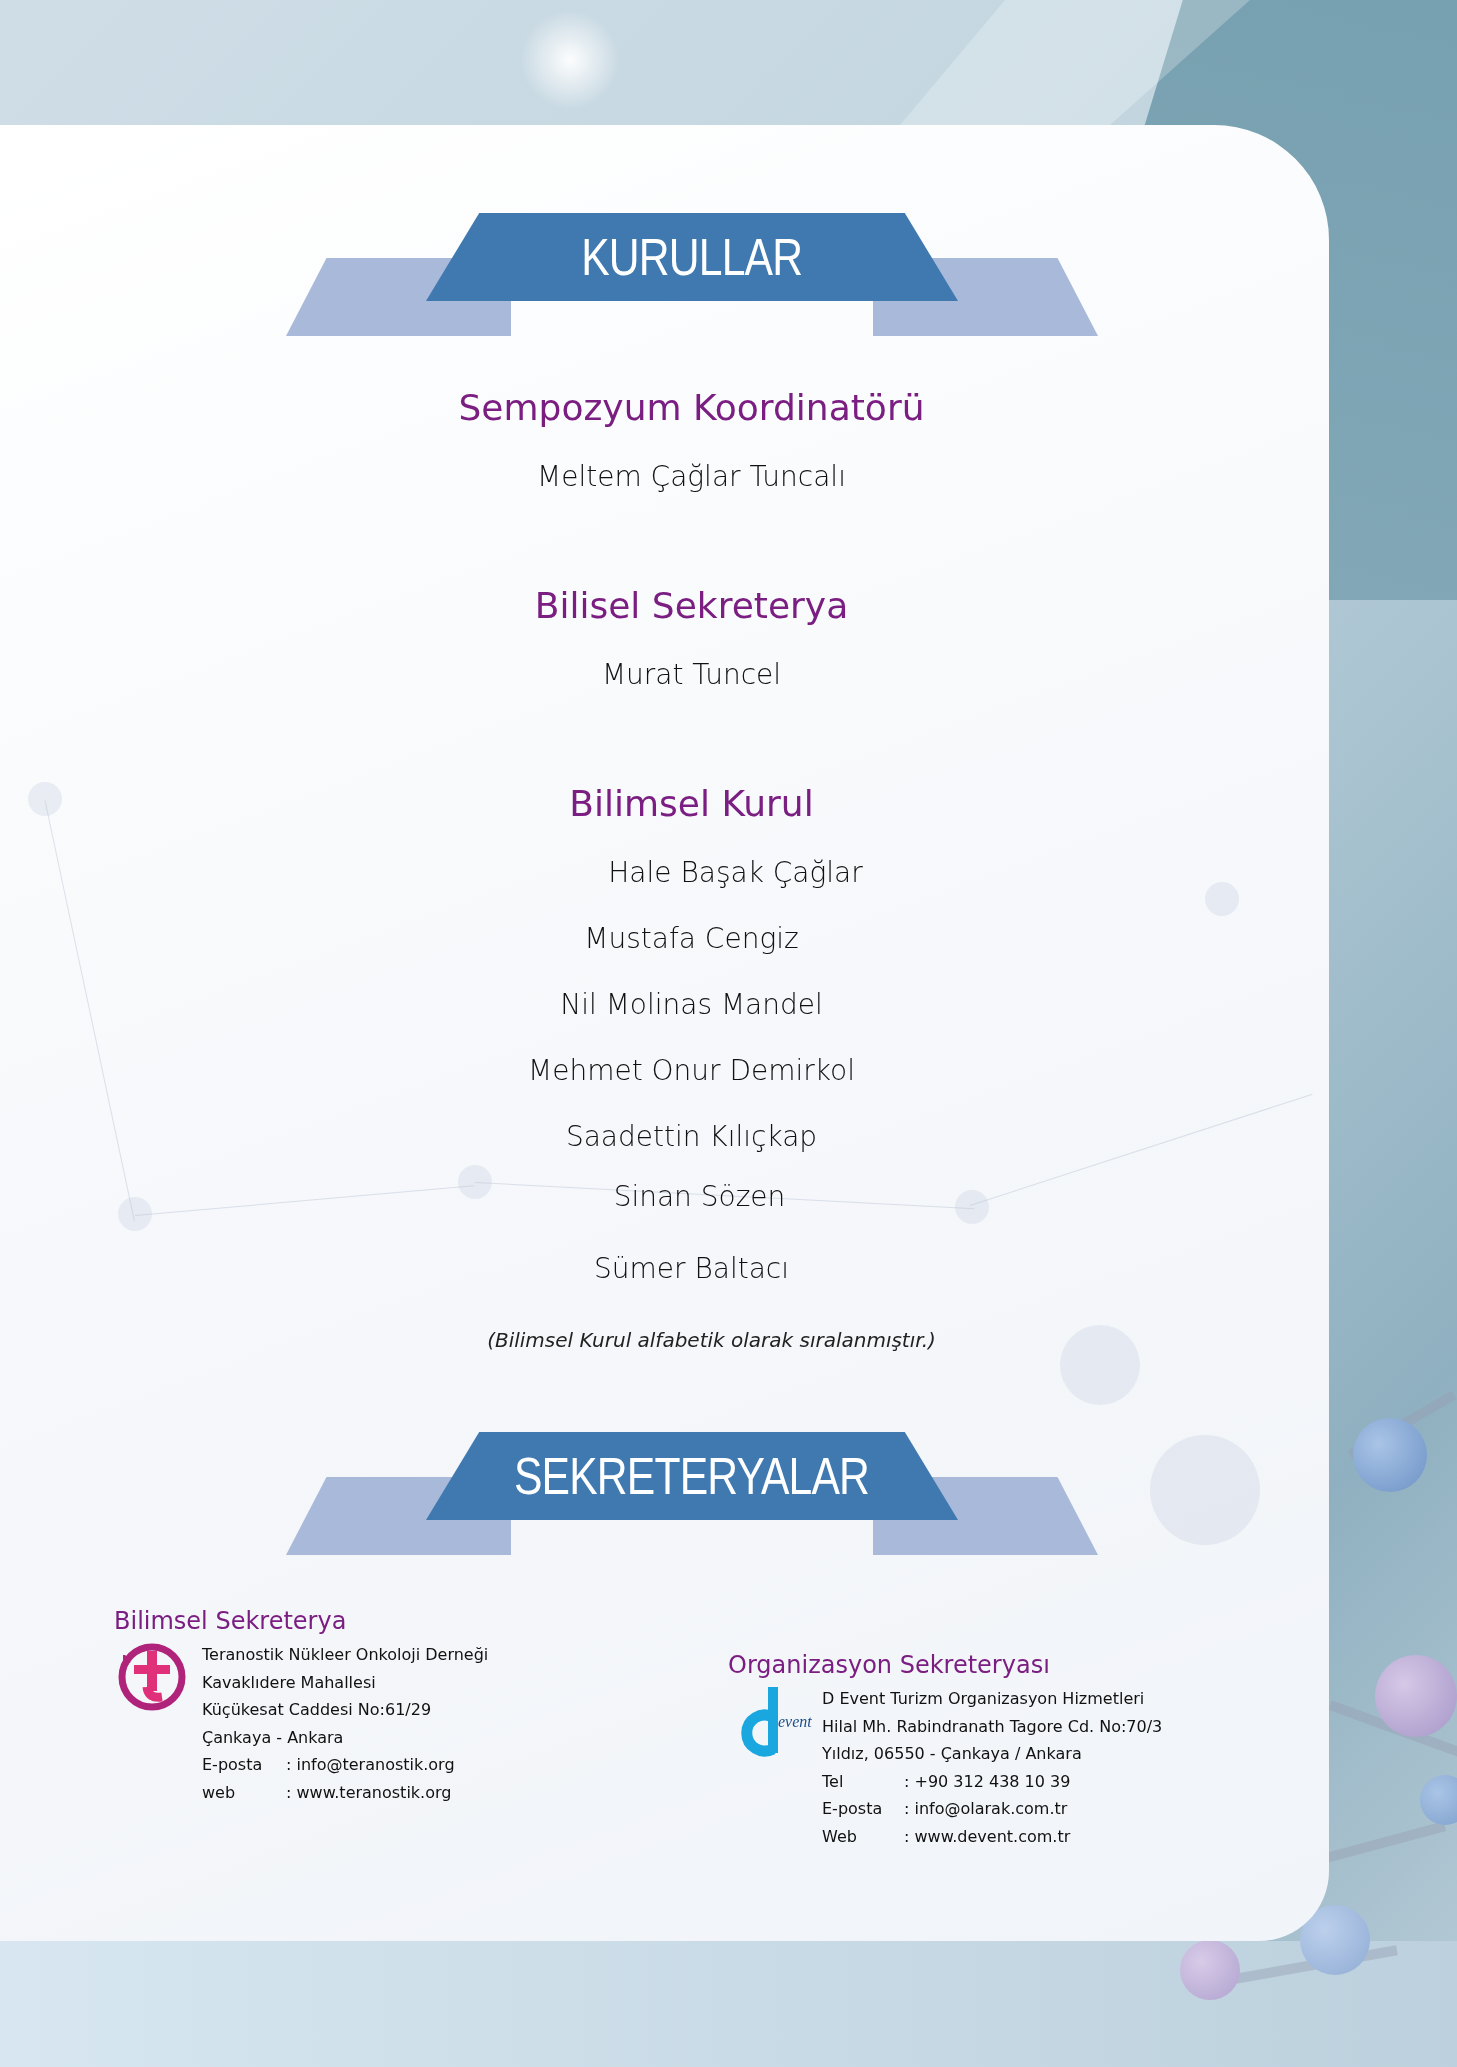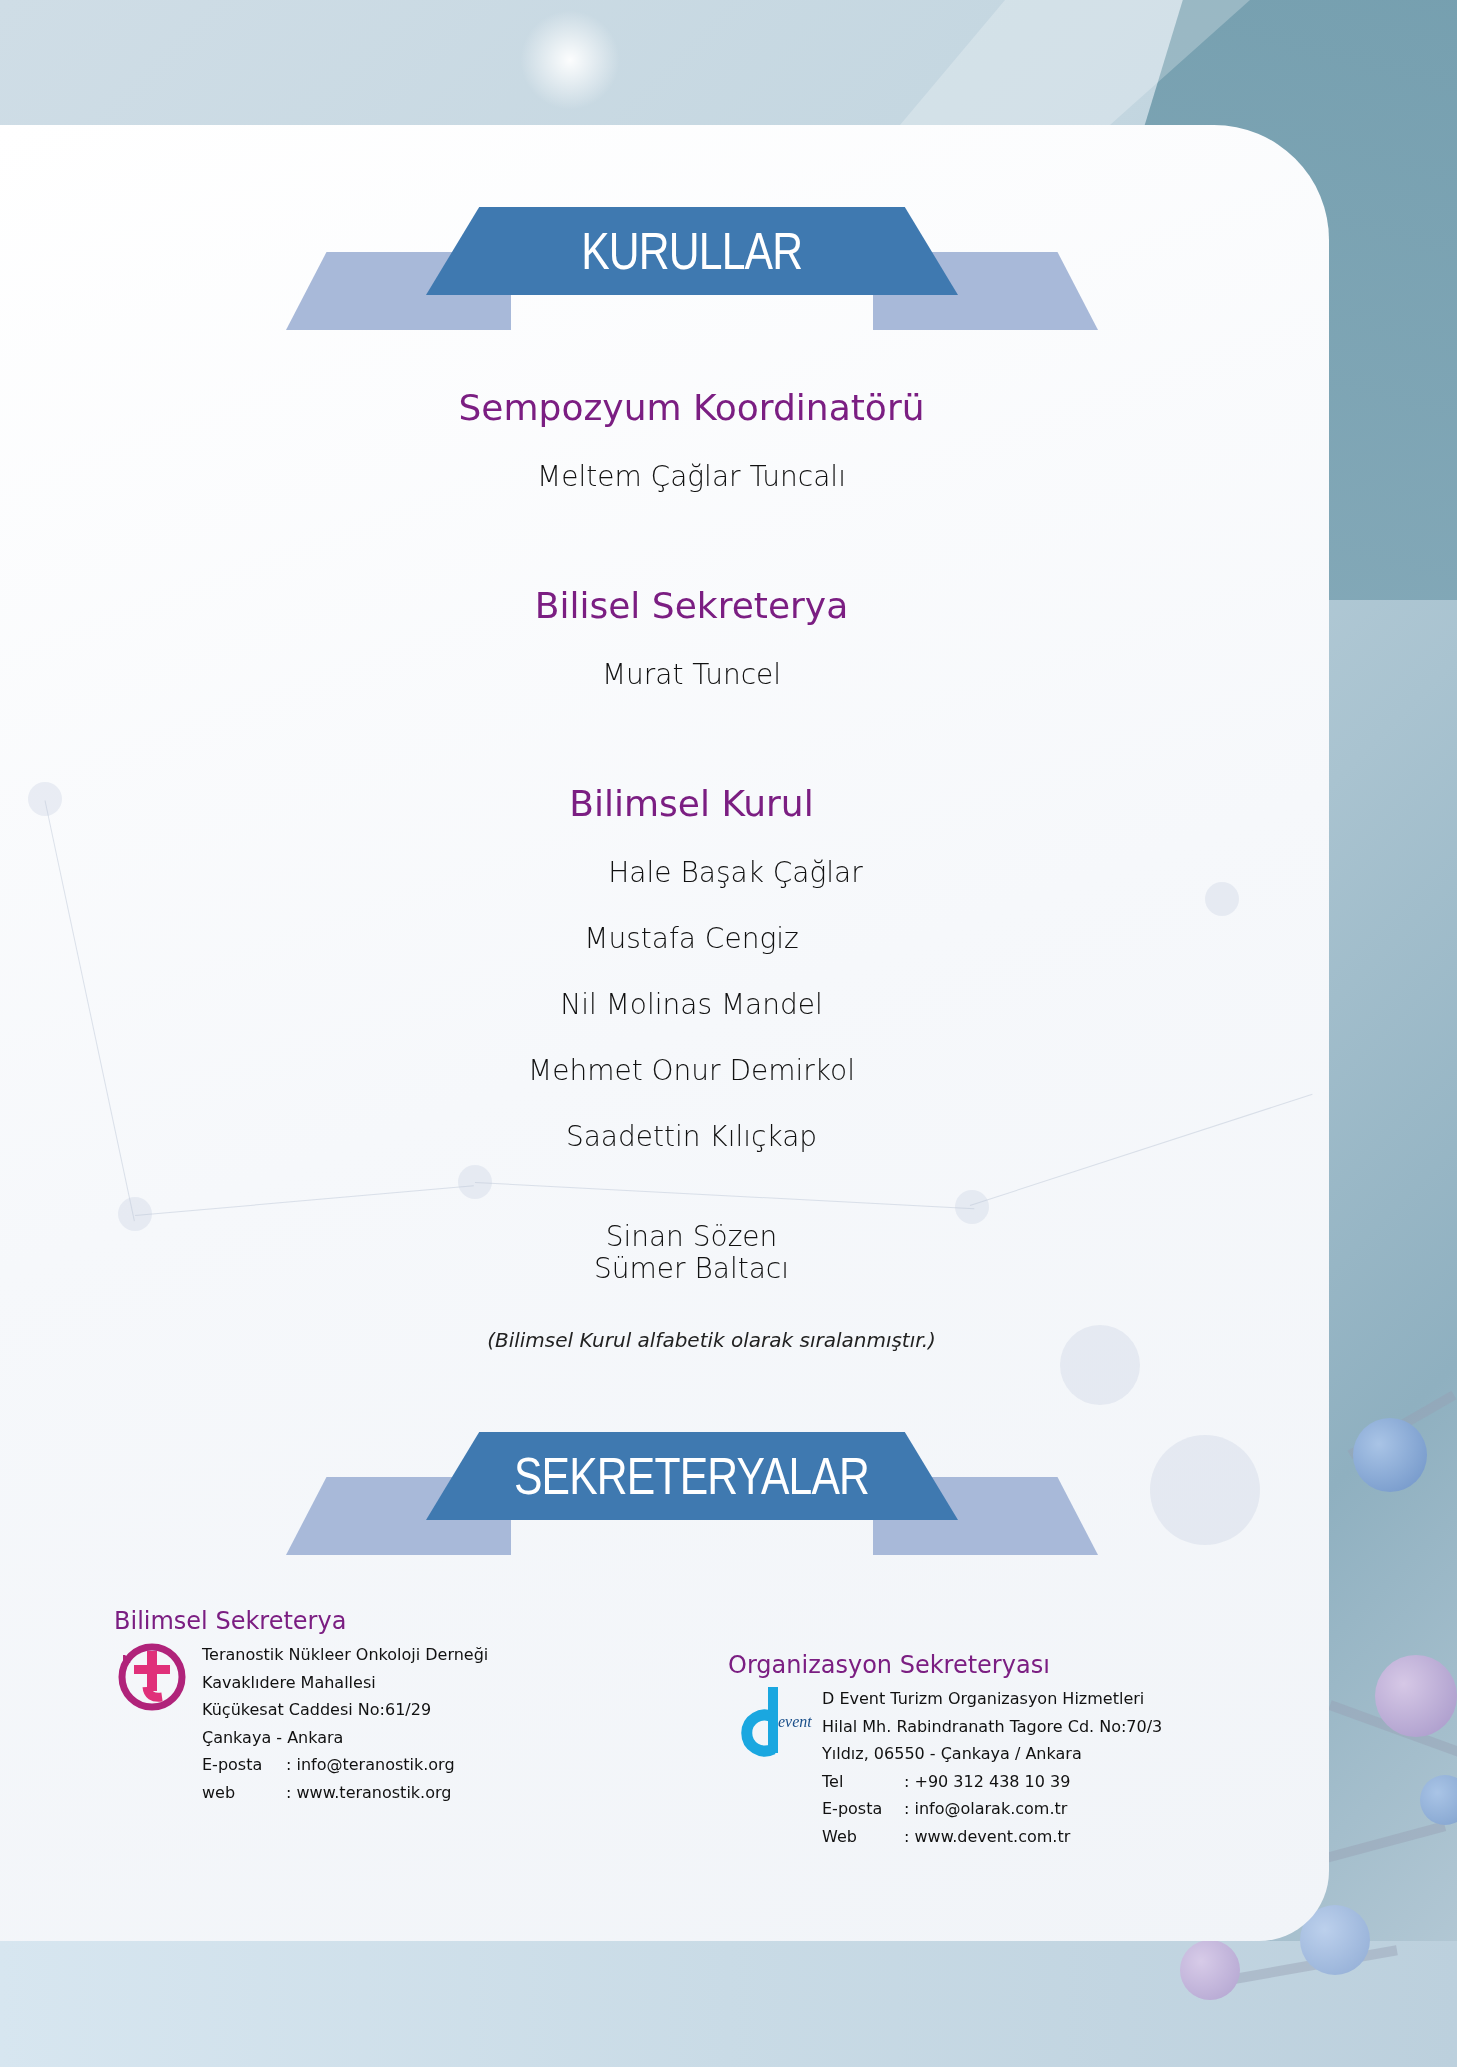--- a/index.html
+++ b/index.html
@@ -77,41 +77,41 @@
   <div class="faint-node" style="left:458px;top:1040px;width:34px;height:34px;"></div>
   <div class="faint-node" style="left:955px;top:1065px;width:34px;height:34px;"></div>
   <div class="faint-node" style="left:1205px;top:757px;width:34px;height:34px;"></div>
   <div class="faint-node" style="left:1060px;top:1200px;width:80px;height:80px;"></div>
   <div class="faint-node" style="left:1150px;top:1310px;width:110px;height:110px;"></div>
   <div class="faint-line" style="left:45px;top:675px;width:430px;transform:rotate(78deg);"></div>
   <div class="faint-line" style="left:135px;top:1090px;width:340px;transform:rotate(-5deg);"></div>
   <div class="faint-line" style="left:475px;top:1057px;width:500px;transform:rotate(3deg);"></div>
   <div class="faint-line" style="left:970px;top:1080px;width:360px;transform:rotate(-18deg);"></div>
 
-  <div class="banner" style="top:82px;">
+  <div class="banner" style="top:88px;">
     <div class="side l"></div>
     <div class="side r"></div>
     <div class="main">
       <span>KURULLAR</span>
     </div>
   </div>
 
   <div class="sec-title" style="top:262px;">Sempozyum Koordinatörü</div>
   <div class="person" style="top:335px;">Meltem Çağlar Tuncalı</div>
 
   <div class="sec-title" style="top:460px;">Bilisel Sekreterya</div>
   <div class="person" style="top:533px;">Murat Tuncel</div>
 
   <div class="sec-title" style="top:658px;">Bilimsel Kurul</div>
   <div class="person" style="top:731px;padding-left:44px;">Hale Başak Çağlar</div>
   <div class="person" style="top:797px;">Mustafa Cengiz</div>
   <div class="person" style="top:863px;">Nil Molinas Mandel</div>
   <div class="person" style="top:929px;">Mehmet Onur Demirkol</div>
   <div class="person" style="top:995px;">Saadettin Kılıçkap</div>
-  <div class="person" style="top:1095px;">Sinan Sözen</div>
+  <div class="person" style="top:1055px;padding-left:8px;">Sinan Sözen</div>
   <div class="person" style="top:1127px;">Sümer Baltacı</div>
   <div class="note" style="top:1203px;">(Bilimsel Kurul alfabetik olarak sıralanmıştır.)</div>
 
   <div class="banner" style="top:1307px;">
     <div class="side l"></div>
     <div class="side r"></div>
     <div class="main">
       <span>SEKRETERYALAR</span>
     </div>
   </div>

